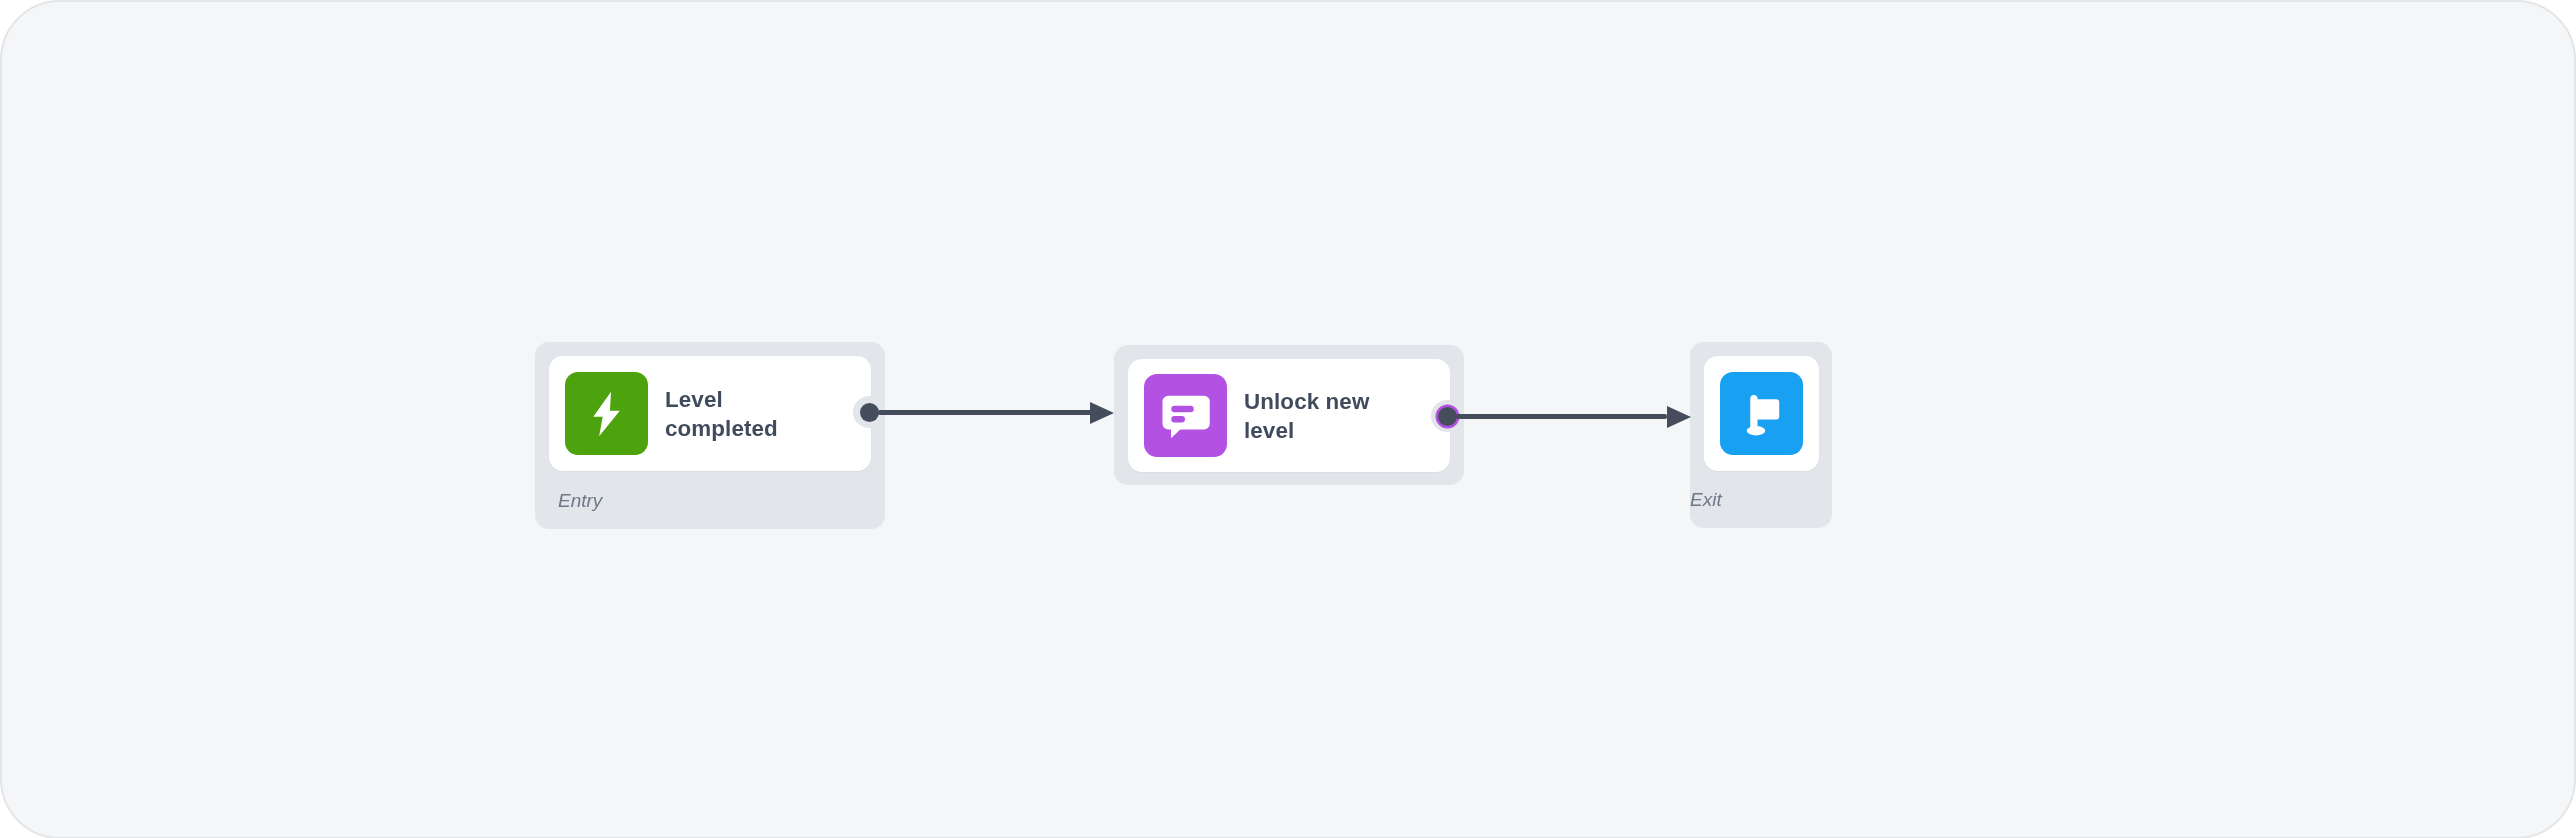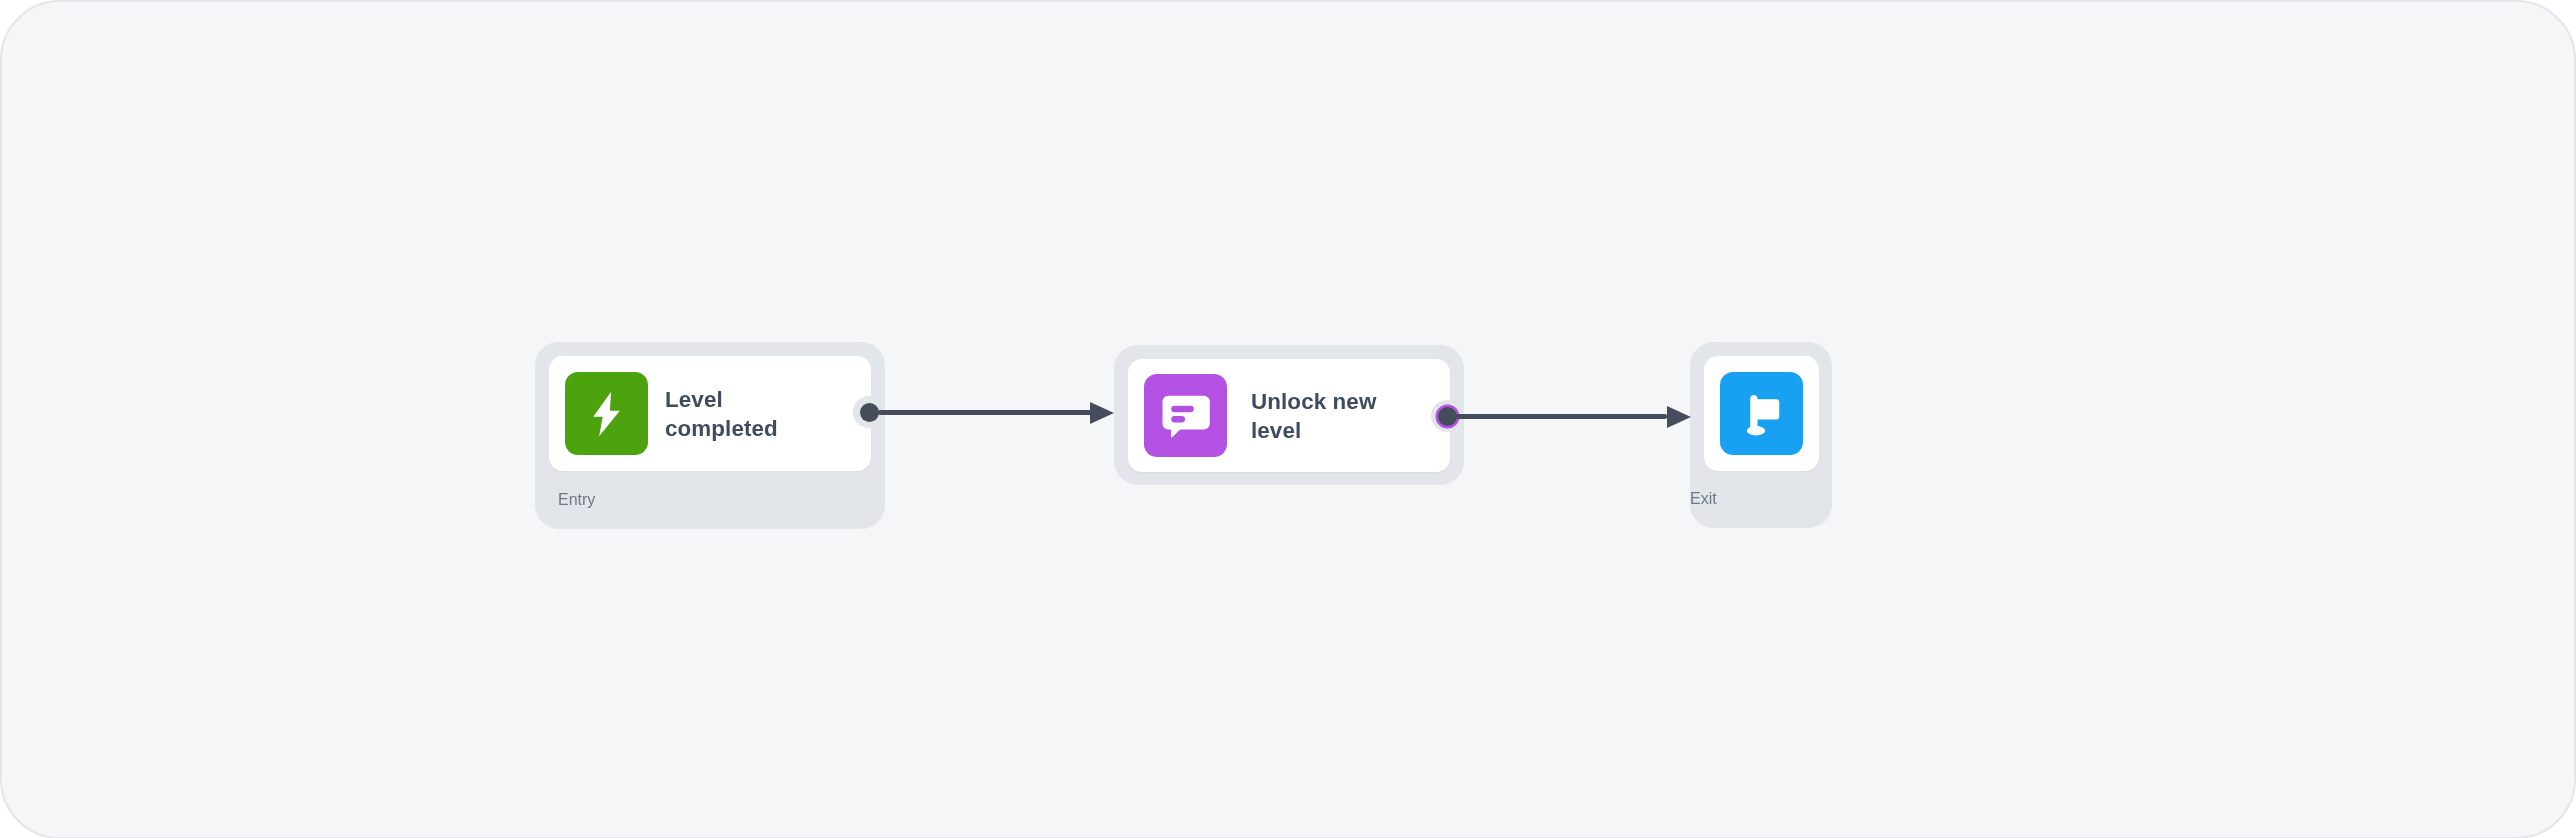--- a/index.html
+++ b/index.html
@@ -7,48 +7,48 @@
     position:relative;width:2576px;height:839px;overflow:hidden;
     font-family:"Liberation Sans","DejaVu Sans",sans-serif;
   }
   .canvas-bg{
     position:absolute;left:0;top:0;right:0;bottom:0;
     background:var(--canvas-bg,#F5F6F7);
     border:2px solid var(--canvas-border,#E3E5E9);
     border-radius:60px;box-sizing:border-box;
   }
   
-  .node{position:absolute;background:var(--card-outer,#E2E5E9);border-radius:24px;z-index:1;}
+  .node{position:absolute;background:var(--card-outer,#E2E5E9);border-radius:14px;z-index:1;}
   .node-entry{left:535px;top:342px;width:350px;height:187px;}
   .node-action{left:1114px;top:345px;width:350px;height:140px;}
   .node-exit{left:1690px;top:342px;width:142px;height:186px;}
   .inner{
     position:absolute;left:14px;top:14px;
     background:var(--card-inner,#ffffff);border-radius:14px;
     display:flex;align-items:center;box-sizing:border-box;
     box-shadow:0 1px 2px rgba(20,30,50,0.04);
   }
   .node-entry .inner{width:322px;height:115px;padding:0 16px;gap:17px;}
-  .node-action .inner{width:322px;height:113px;padding:0 16px;gap:24px;}
+  .node-action .inner{width:322px;height:113px;padding:0 16px;gap:17px;}
   .node-exit  .inner{width:115px;height:115px;justify-content:center;}
   .icon-tile{
     flex:none;width:83px;height:83px;border-radius:13px;
     display:flex;align-items:center;justify-content:center;
   }
   .tile-entry{background:var(--entry-icon,#4CA30D);}
   .tile-message{background:var(--message-icon,#B351E2);}
   .tile-exit{background:var(--exit-icon,#18A0F2);}
   .node-title{
     font-size:22.4px;font-weight:700;line-height:29px;
     color:var(--title-text,#414B5E);max-width:134px;letter-spacing:0.1px;
   }
   .footer{
     position:absolute;left:0;right:0;bottom:0;height:58px;
     display:flex;align-items:center;
-    color:var(--label-text,#6E7887);font-size:16px;line-height:1;
+    color:var(--label-text,#6E7887);font-size:19px;line-height:1;font-style:italic;
   }
   .node-entry .footer{padding-left:23px;}
   .node-exit .footer{}
   
   .notch{position:absolute;width:32px;height:32px;border-radius:50%;
     background:var(--card-outer,#E2E5E9);z-index:2;}
   .dot{position:absolute;width:19px;height:19px;border-radius:50%;
     background:var(--line,#454D5C);z-index:3;}
   .dot-ringed{box-shadow:0 0 0 2.5px var(--message-icon,#B351E2);}
   .line{position:absolute;height:5px;background:var(--line,#454D5C);z-index:3;border-radius:2px;}

